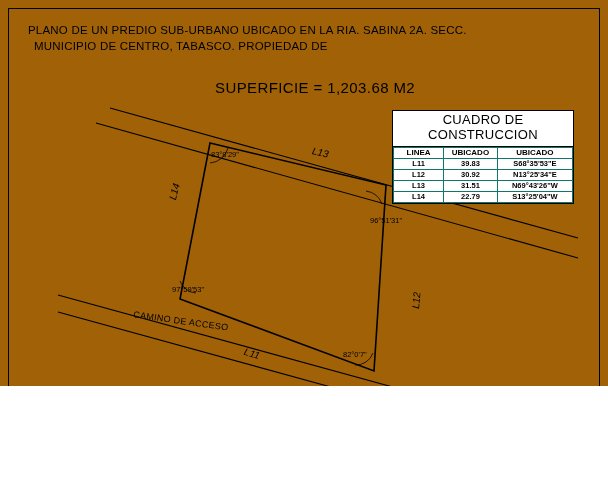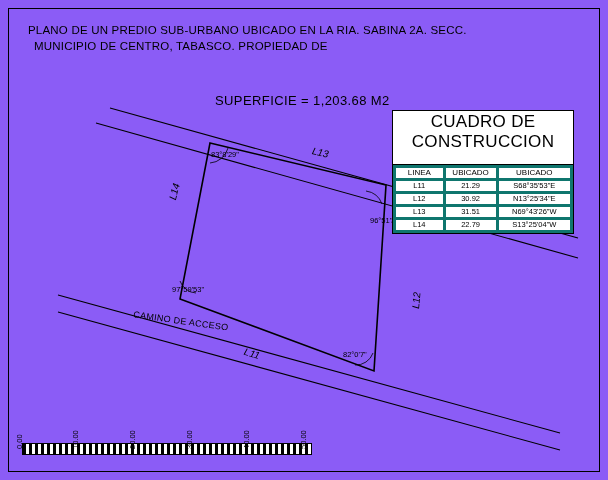--- a/index.html
+++ b/index.html
@@ -6,22 +6,22 @@
     margin: 0;
     padding: 0;
     background: #ffffff;
   }
   body {
     font-family: "Liberation Sans", sans-serif;
   }
   #page {
     position: relative;
     width: 608px;
-    height: 480px;
-    background: #8b5cf6;
+    height: 386px;
+    background: #a16207;
     overflow: hidden;
   }
   #frame {
     position: absolute;
     left: 8px;
     top: 8px;
     width: 592px;
     height: 464px;
     border: 1px solid #000;
     box-sizing: border-box;
@@ -33,54 +33,54 @@
     letter-spacing: 0.2px;
     color: #000;
     white-space: nowrap;
     font-family: "Liberation Sans", sans-serif;
   }
   #title1 { top: 24px; }
   #title2 { top: 40px; padding-left: 6px; }
   #surface {
     position: absolute;
     left: 215px;
-    top: 93px;
-    font-size: 13px;
+    top: 79px;
+    font-size: 15px;
     letter-spacing: 0.4px;
     color: #000;
     white-space: nowrap;
   }
   
   #table-wrap {
     position: absolute;
     left: 392px;
     top: 110px;
     width: 182px;
     border: 1px solid #000;
     box-sizing: border-box;
     background: #fff;
   }
   #table-wrap table {
     border-collapse: collapse;
     width: 100%;
     font-size: 7.5px;
   }
   #table-wrap caption {
-    font-size: 17px;
-    padding: 1px 0 12px 0;
+    font-size: 13px;
+    padding: 1px 0 4px 0;
     letter-spacing: 0.3px;
     border-bottom: 1px solid #000;
     background: #fff;
   }
   #table-wrap th, #table-wrap td {
-    border: 3px solid #0f766e;
+    border: 1px solid #0f766e;
     text-align: center;
     padding: 0px 1px;
     line-height: 10px;
-    font-weight: normal;
+    font-weight: bold;
     white-space: nowrap;
   }
   #table-wrap th {
     font-size: 8px;
   }
   #table-wrap td.col-linea { width: 28%; }
   #table-wrap td.col-long { width: 30%; }
   #table-wrap td.col-rumbo { width: 42%; }
 
   
@@ -181,21 +181,21 @@
       <thead>
         <tr>
           <th>LINEA</th>
           <th>UBICADO</th>
           <th>UBICADO</th>
         </tr>
       </thead>
       <tbody>
         <tr>
           <td class="col-linea">L11</td>
-          <td class="col-long">21.29</td>
+          <td class="col-long">39.83</td>
           <td class="col-rumbo">S68°35'53"E</td>
         </tr>
         <tr>
           <td class="col-linea">L12</td>
           <td class="col-long">30.92</td>
           <td class="col-rumbo">N13°25'34"E</td>
         </tr>
         <tr>
           <td class="col-linea">L13</td>
           <td class="col-long">31.51</td>

